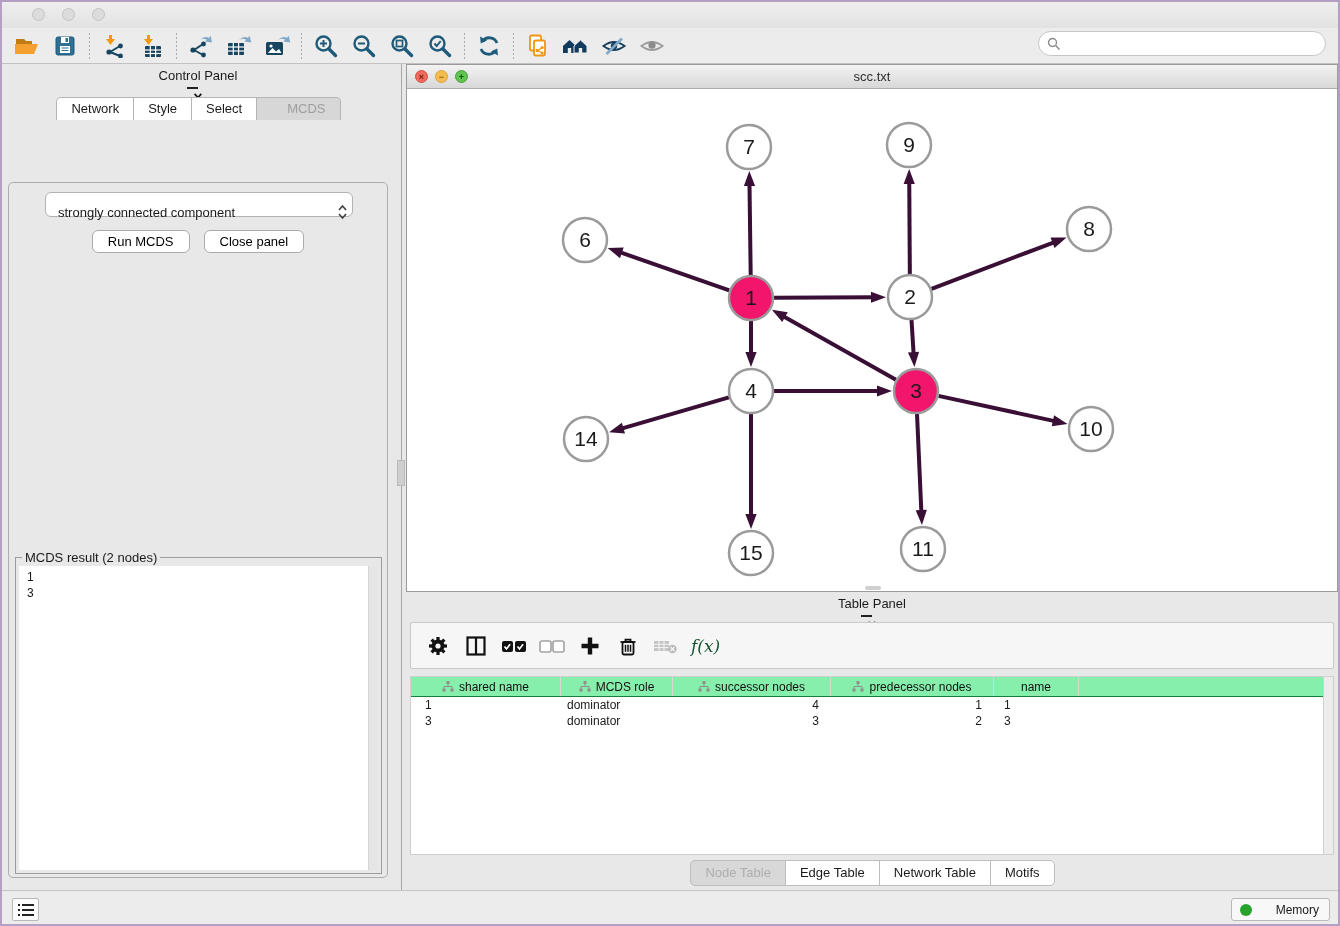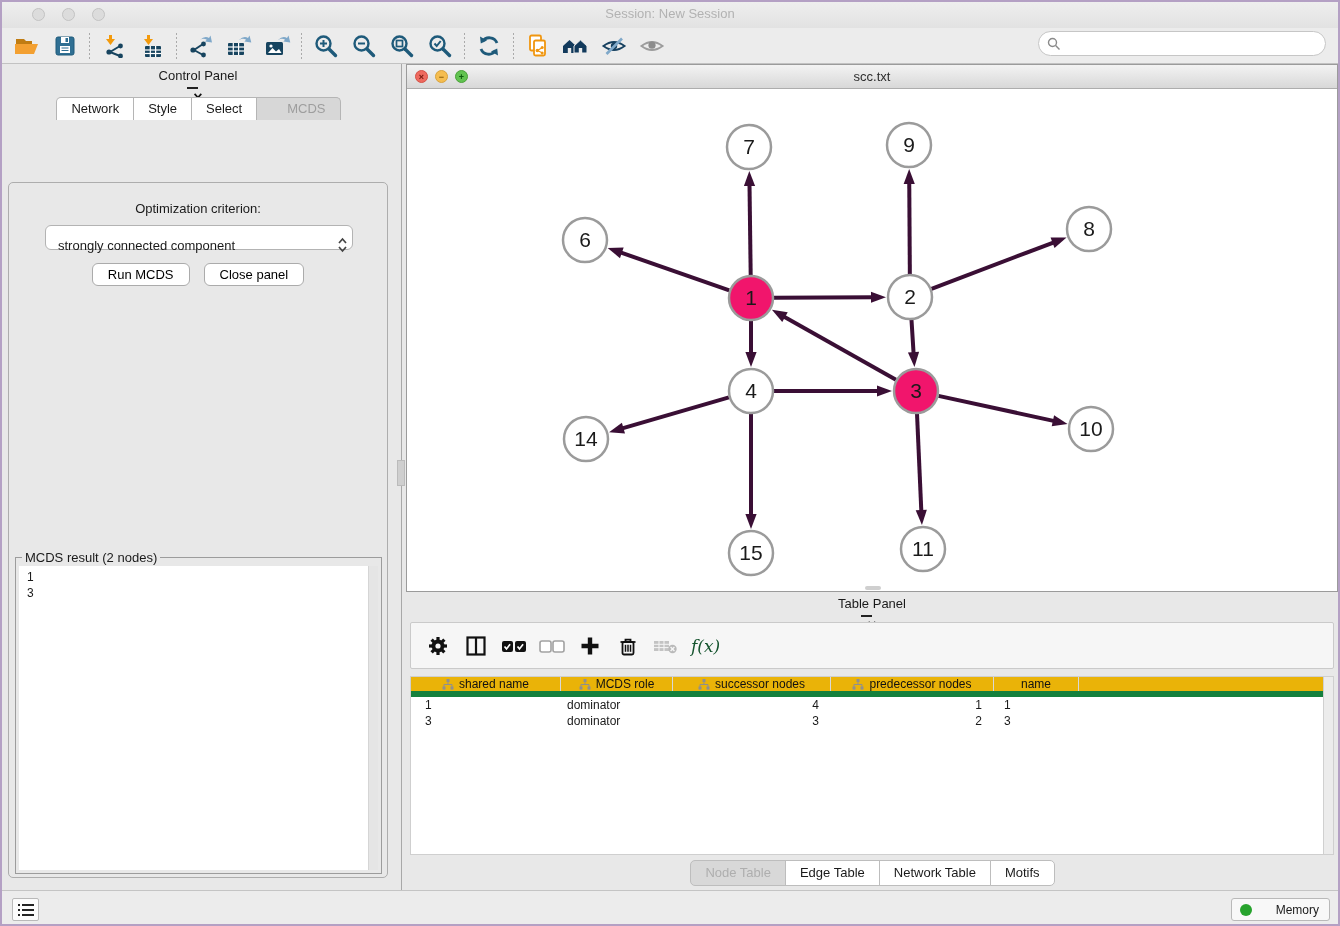--- a/index.html
+++ b/index.html
@@ -88,21 +88,21 @@
   
   .table-panel { position:absolute; left:406px; top:592px; width:932px; height:298px; background:#e8e8e8; }
   .tp-toolbar { position:absolute; left:4px; right:4px; top:30px; height:47px;
     background:#f6f6f6; border:1px solid #cacaca; border-radius:2px;
     display:flex; align-items:center; padding-left:12px; gap:9px; }
   .tp-tbtn { width:29px; height:29px; display:flex; align-items:center; justify-content:center; }
   .fx-label { font-family:"DejaVu Serif", serif; font-style:italic; color:#14532d;
     font-size:17px; margin-left:2px; }
   .data-table { position:absolute; left:4px; right:4px; top:84px; bottom:35px; background:#fff;
     border:1px solid #cfcfcf; overflow:hidden; }
-  .thead { display:flex; height:20px; background:#eab308; border-bottom:6px solid #15803d; }
+  .thead { display:flex; height:20px; background:#86efac; border-bottom:1px solid #15803d; }
   .th { display:flex; align-items:center; justify-content:center; gap:5px;
     border-right:1px solid #d8d8d8; font-size:12px; color:#111; position:relative; }
   .trow { display:flex; height:16px; }
   .td { font-size:12px; line-height:16px; overflow:hidden; white-space:nowrap; }
   .table-vscroll { position:absolute; right:0; top:0; bottom:0; width:10px;
     background:#ececec; border-left:1px solid #d0d0d0; }
   .tp-tabrow { position:absolute; left:0; right:0; bottom:4px; display:flex; justify-content:center; }
   .btab { border:1px solid #bdbdbd; background:#fff; padding:4px 14px 5px; font-size:13px;
     margin-right:-1px; }
   .btab:first-child { border-radius:5px 0 0 5px; }
@@ -121,21 +121,20 @@
 </style>
 </head>
 <body>
 
 <div class="frame-border"></div>
 
 <div class="titlebar">
   <span class="traffic t1"></span>
   <span class="traffic t2"></span>
   <span class="traffic t3"></span>
-  <div class="wtitle">Session: New Session</div>
 </div>
 
 <div class="toolbar">
   <span class="tbtn">
     <svg width="26" height="24" viewBox="0 0 26 24">
       <path d="M2 5 h8 l2 2 h6 v3 H2 Z" fill="#c07c12"></path>
       <path d="M1 10 h23 l-4 10 H1 Z" fill="#f3a031"></path>
     </svg>
   </span>
   <span class="tbtn">
@@ -298,21 +297,20 @@
     <span class="float-ico"></span>
     <span class="close-ico">×</span>
   </div>
   <div class="tabrow" id="cp-tabs">
       <span class="tab">Network</span>
       <span class="tab">Style</span>
       <span class="tab">Select</span>
       <span class="tab active">MCDS</span>
     </div>
   <div class="cp-content">
-    <div class="opt-label">Optimization criterion:</div>
     <div class="selectbox">
       <span class="sel-val">strongly connected component</span>
       <svg width="11" height="18" viewBox="0 0 11 18">
         <path d="M2 7 L5.5 3 L9 7" fill="none" stroke="#444" stroke-width="1.7"></path>
         <path d="M2 11 L5.5 15 L9 11" fill="none" stroke="#444" stroke-width="1.7"></path>
       </svg>
     </div>
     <div class="btnrow">
       <button class="pbtn">Run MCDS</button>
       <button class="pbtn">Close panel</button>

